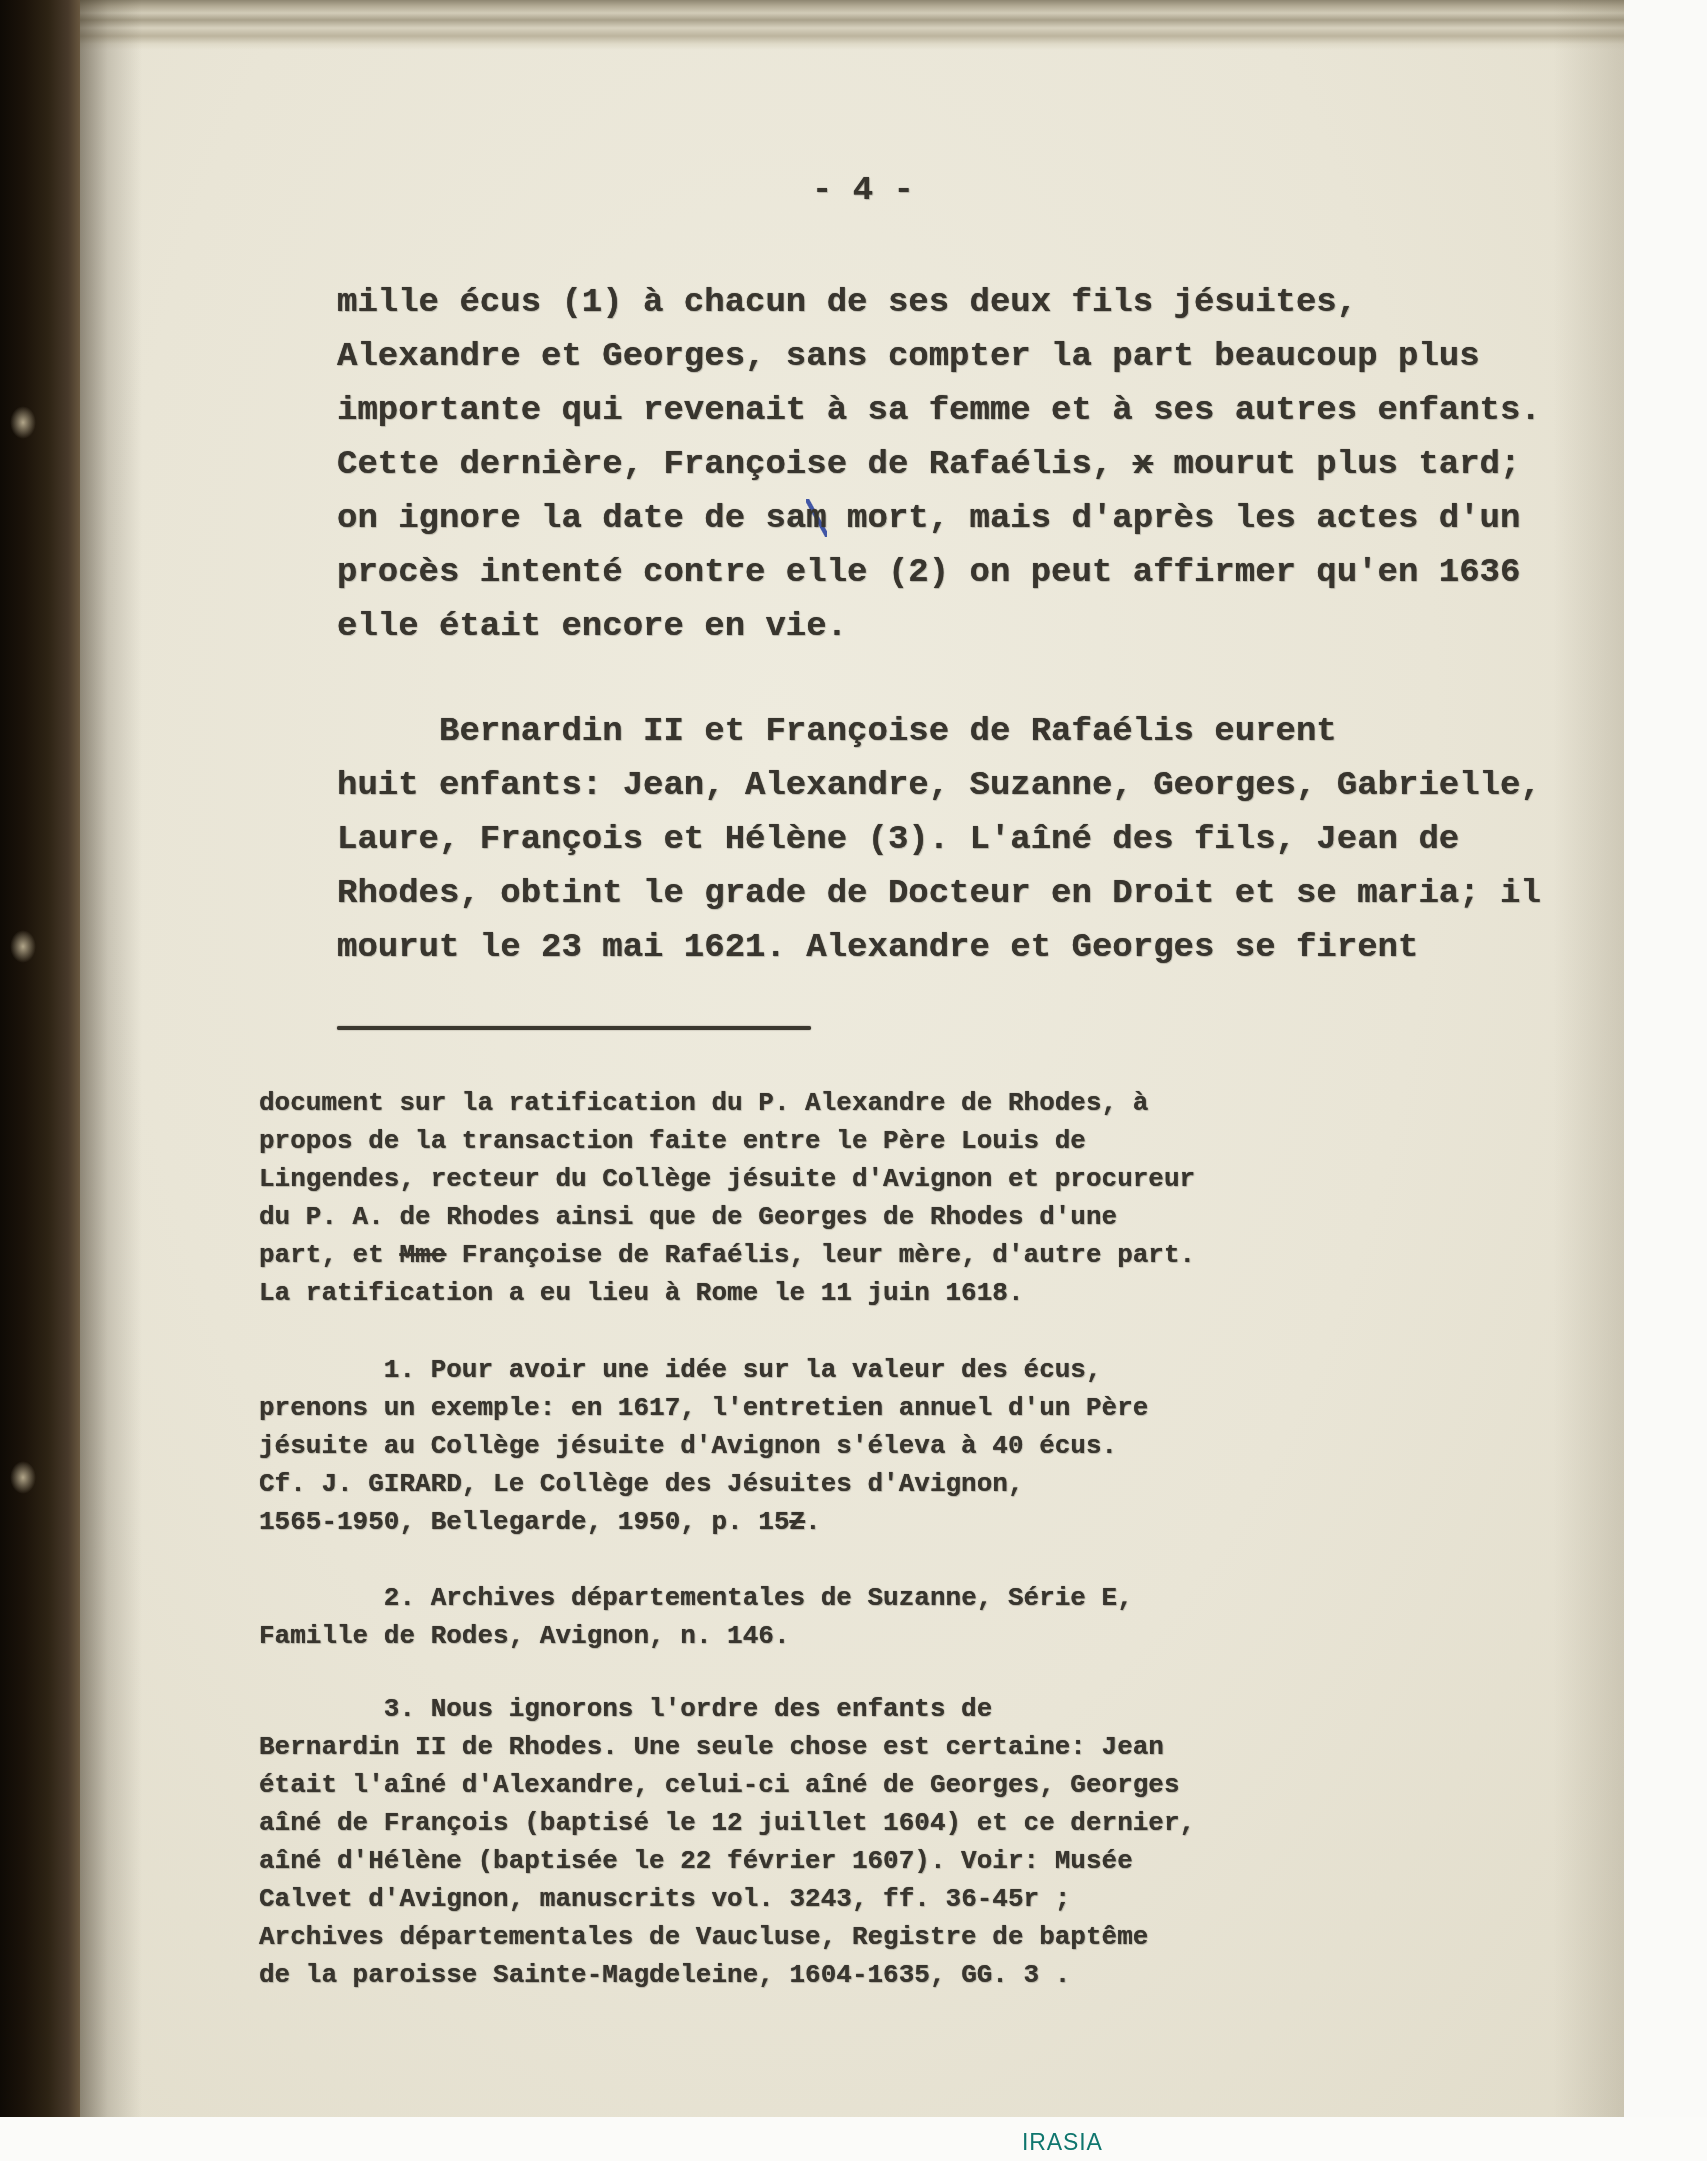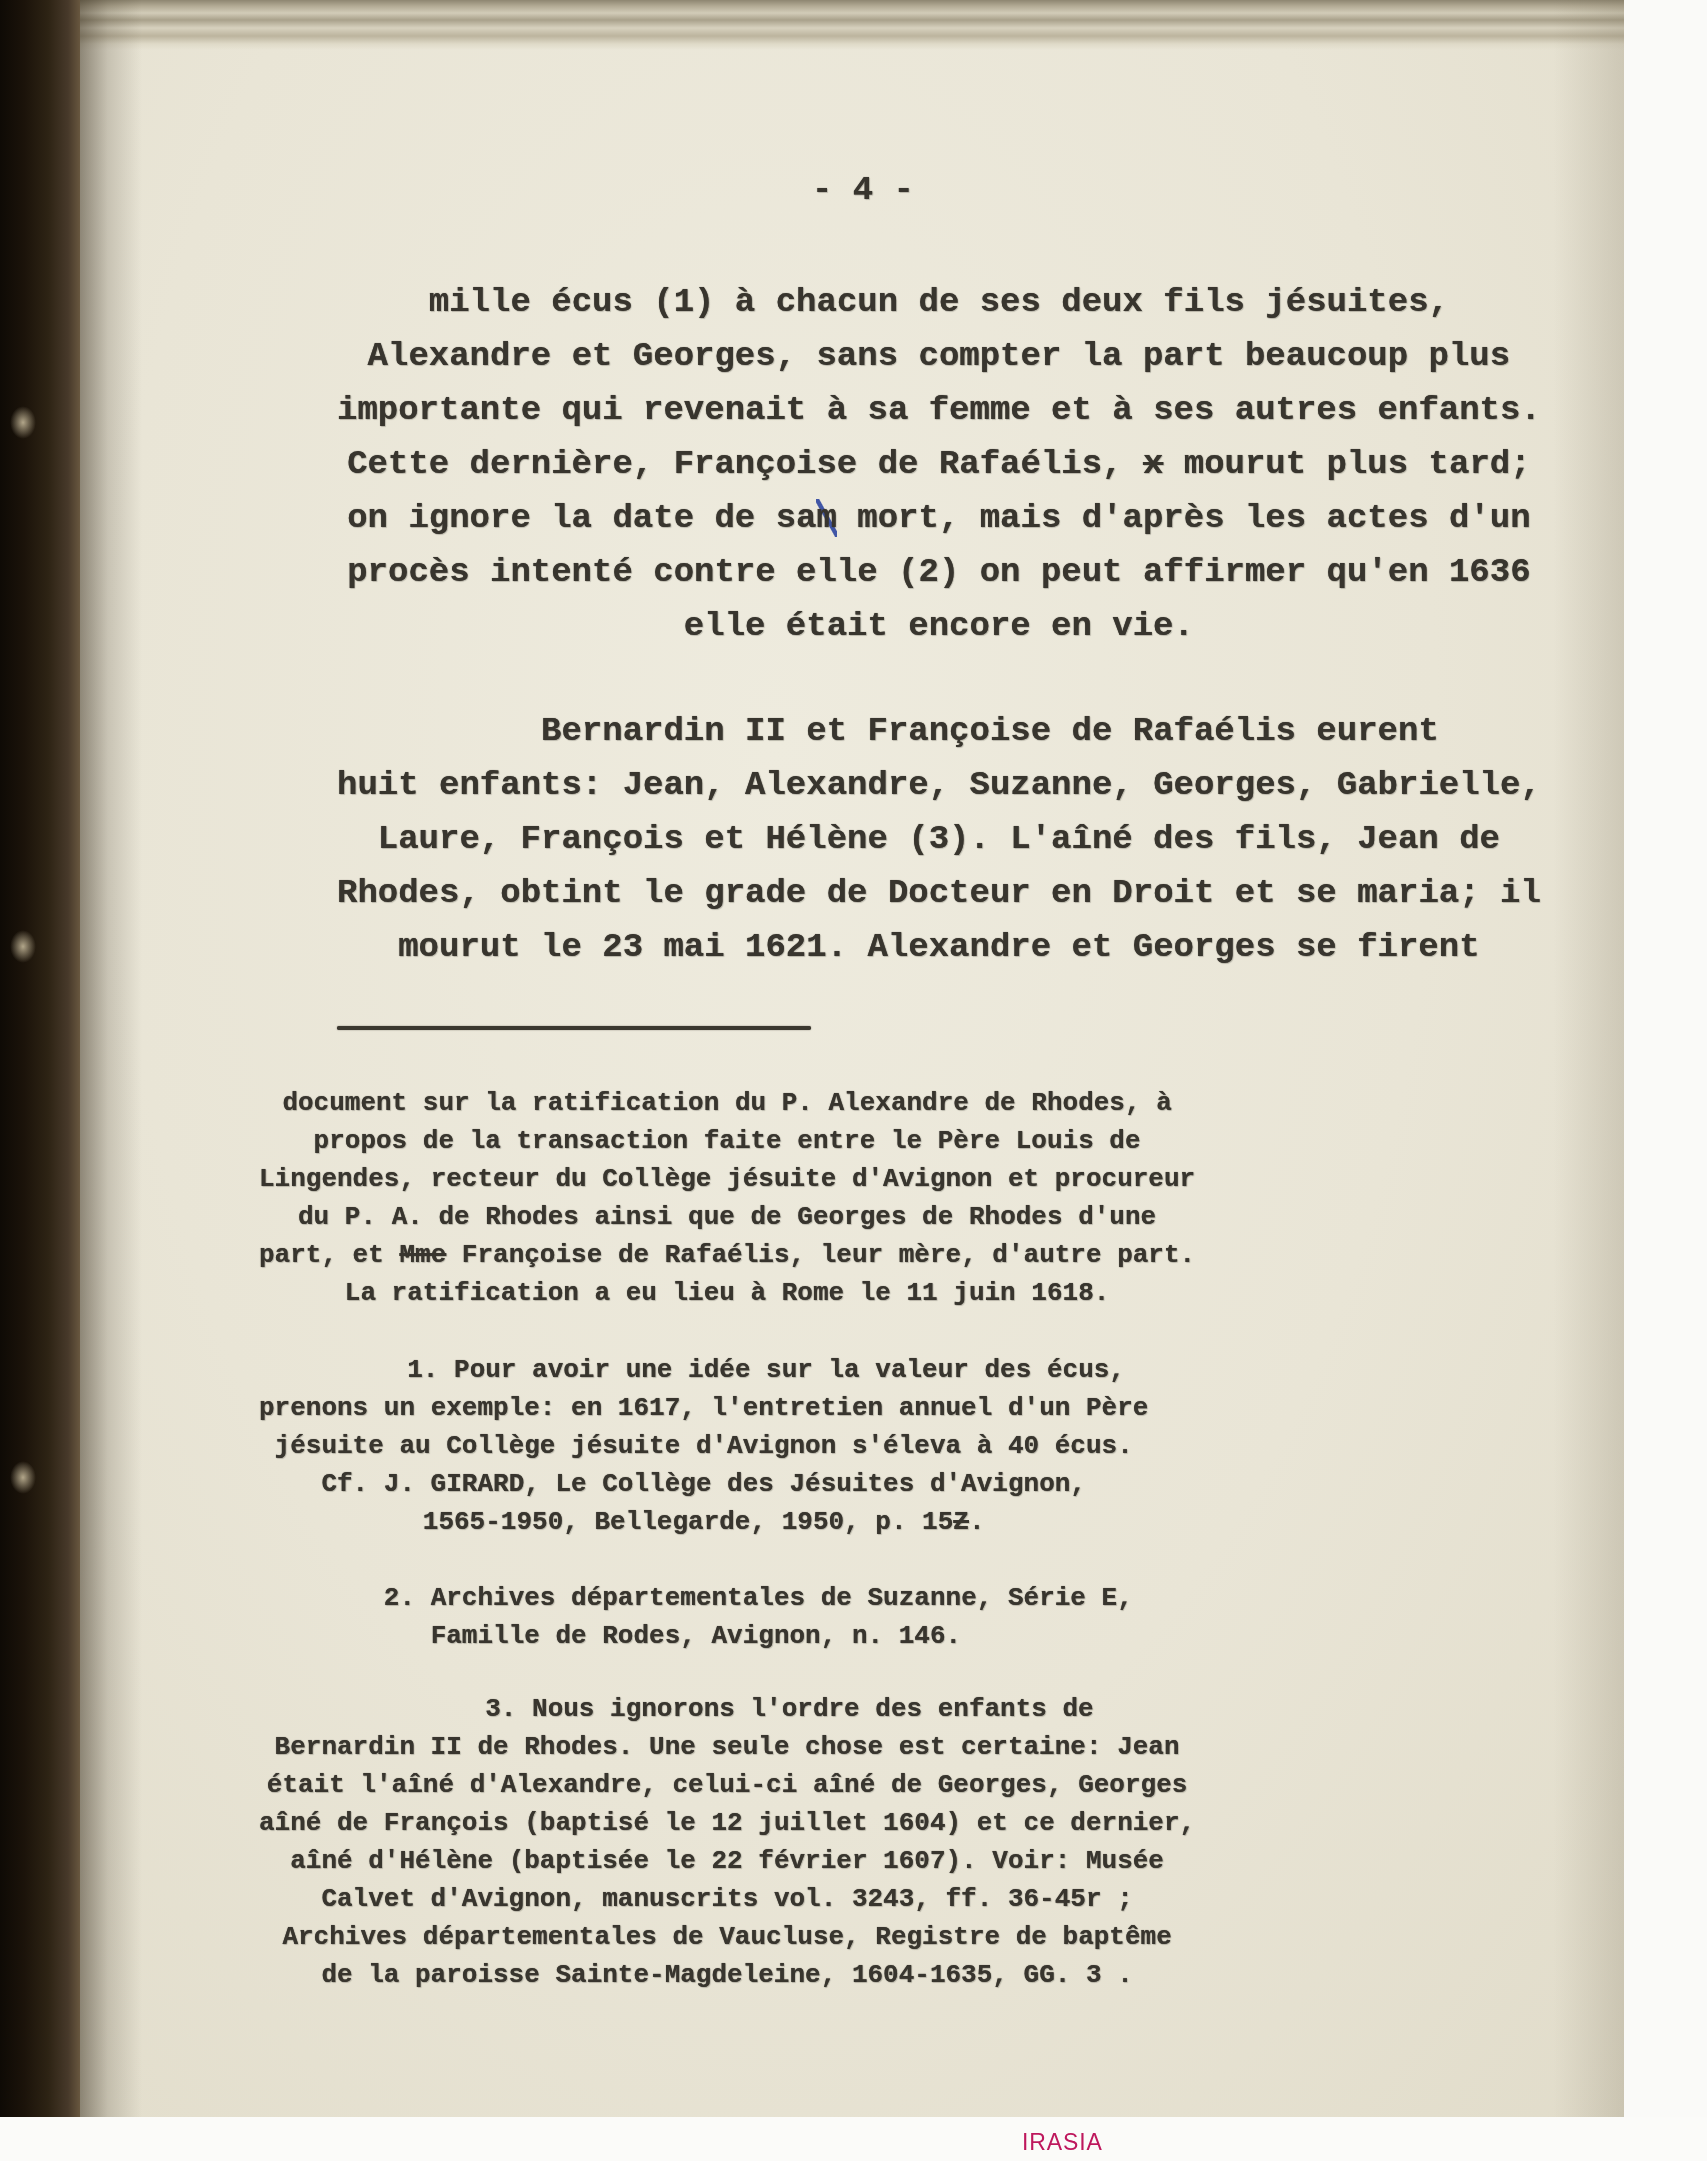--- a/index.html
+++ b/index.html
@@ -40,33 +40,33 @@
   .frame-bottom { position:absolute; left:0; top:2117px; width:1708px; height:45px; background:#fbfbf9; }
 
   
   .ink {
     color:#38352e; font-weight:bold;
     text-shadow:0 0 0.9px rgba(56,53,46,0.85), 0.9px 0.9px 0.9px rgba(56,53,46,0.22);
   }
   .block { position:absolute; white-space:pre; }
   .main  { left:337px; font-size:34px; line-height:54px; }
   .fn    { left:259px; font-size:26px; line-height:38px; }
-  .tline { white-space:pre;text-align:center; }
+  .tline { white-space:pre; }
   .page-number { position:absolute; left:759px; top:171px; width:208px; text-align:center; font-size:34px; line-height:38px; }
   .separator {
     position:absolute; left:337px; top:1026px; width:474px; height:4.3px;
     background:#3b382f; border-radius:1.7px; box-shadow:0 0 1.3px rgba(56,53,46,.8);
   }
   .u { text-decoration-thickness:2.2px; text-underline-offset:5.2px; }
   .strike { text-decoration:line-through; text-decoration-thickness:2.6px; }
   .hslash { background:linear-gradient(to top right, transparent 44%, rgba(46,70,160,0.9) 47%, rgba(46,70,160,0.9) 56%, transparent 59%); }
   .watermark {
     position:absolute; left:1022px; top:2129px;
     font-family:"Liberation Sans","DejaVu Sans",sans-serif;
-    font-size:23px; color:#be185d; letter-spacing:0.9px;
+    font-size:23px; color:#0f766e; letter-spacing:0.9px;
   }
 </style>
 </head>
 <body>
 
 <div class="screenshot">
 
   <div class="page"></div>
   <div class="spine">
     <div class="stitch" style="top:406px"></div>

